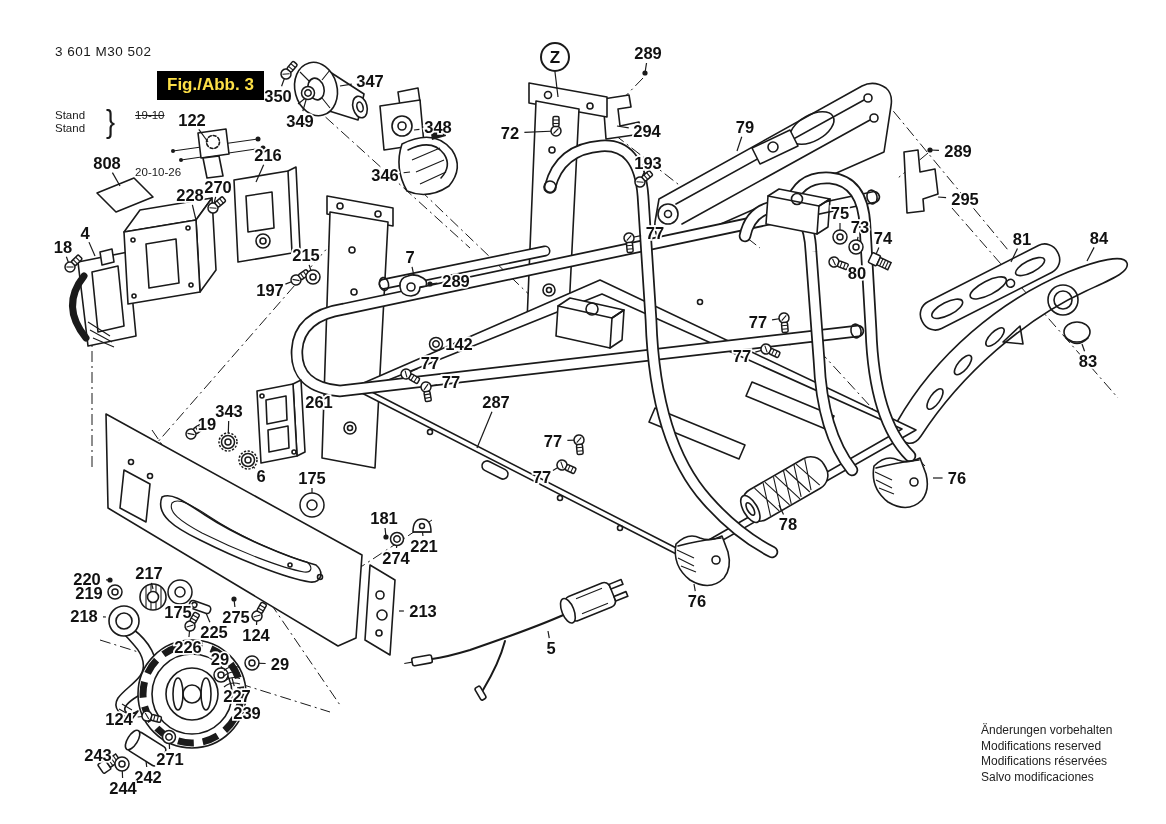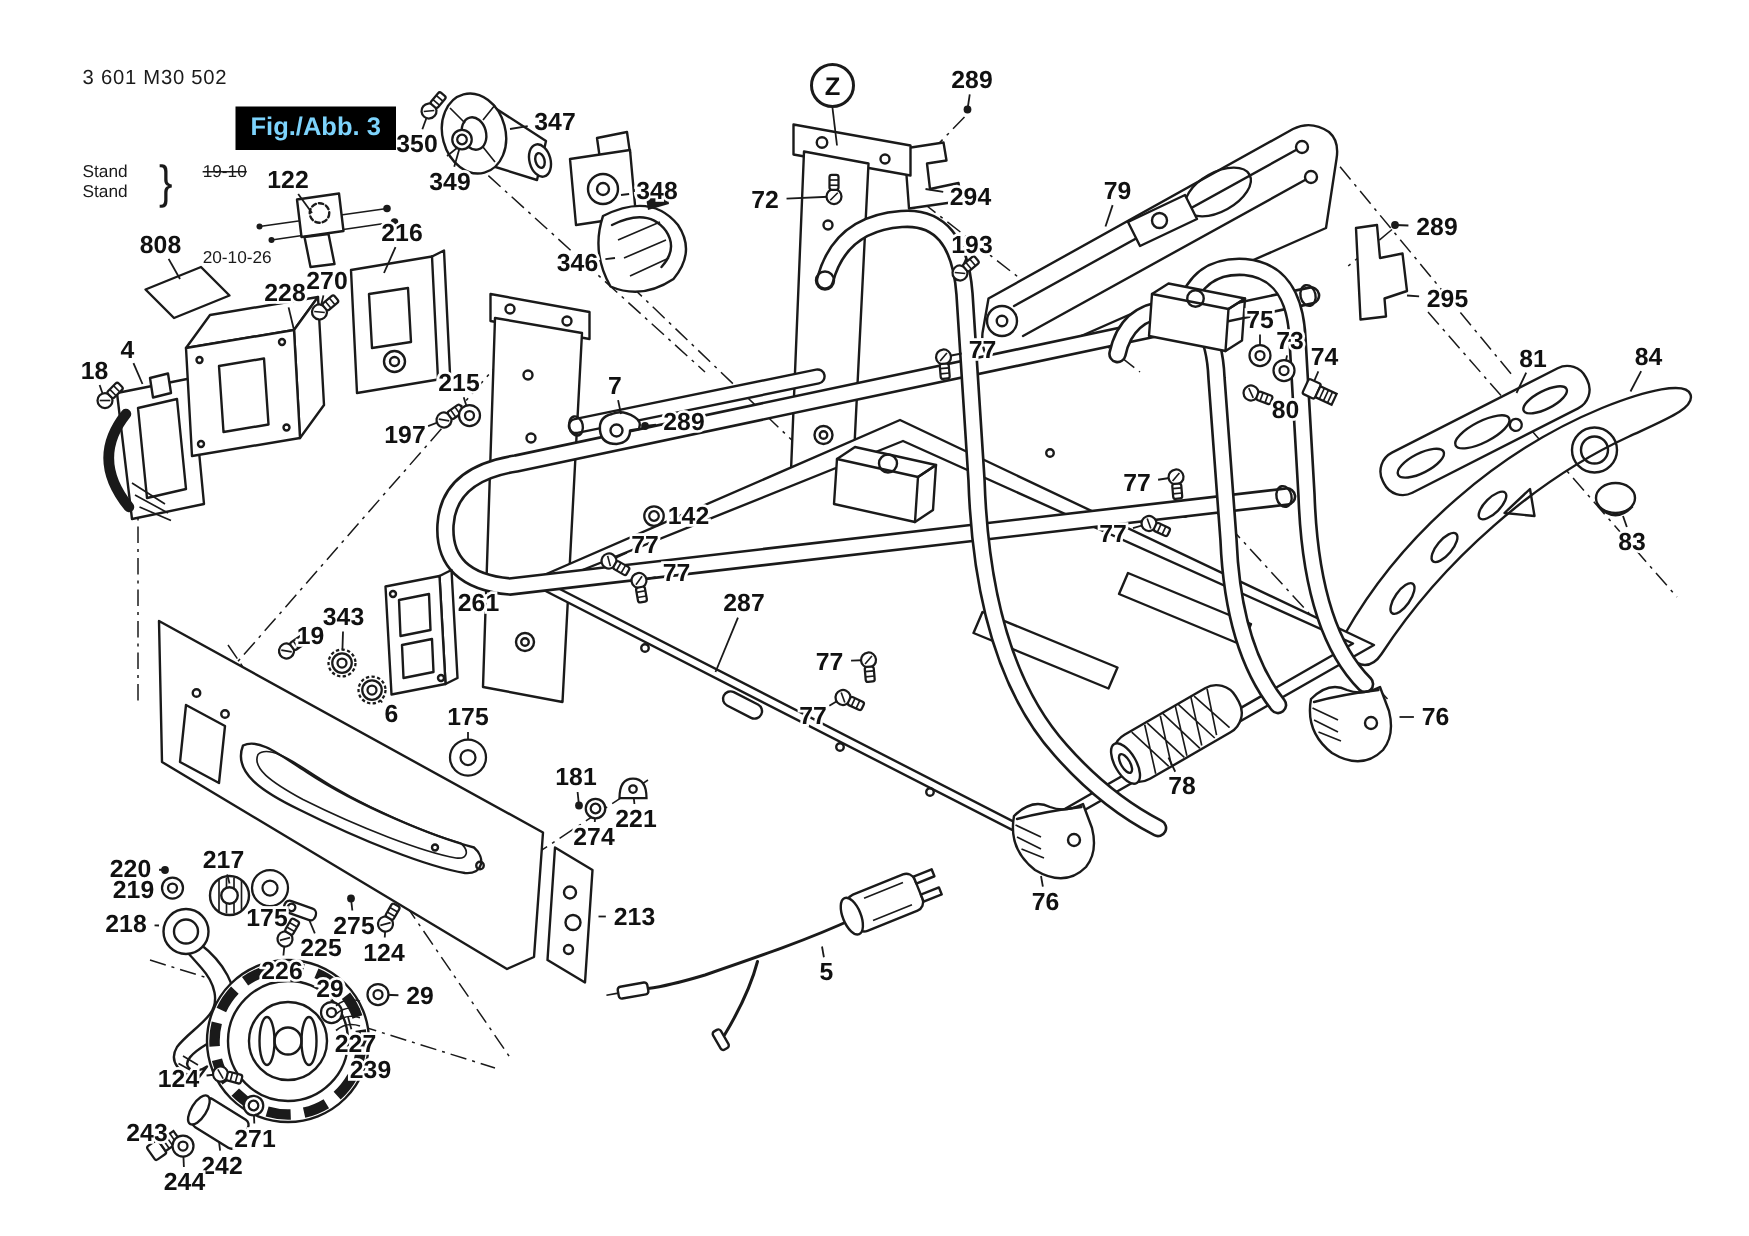--- a/index.html
+++ b/index.html
@@ -23,21 +23,21 @@
                  paint-order:stroke;stroke:#fff;stroke-width:3.5px;}
   .zmark{font:700 17px "Liberation Sans",sans-serif;fill:#111;}
   
   .hdr{position:absolute;left:55px;top:44px;}
   .pn{font-size:13.5px;letter-spacing:.5px;}
   .rev{display:flex;align-items:center;margin-top:6px;gap:17px;}
   .rev .lbls div{font-size:11.5px;line-height:13px;}
   .rev .brace{font-size:27px;font-weight:400;margin:0 3px 0 4px;transform:scaleY(1.15);}
   .rev .vals div{font-size:11.5px;line-height:13px;margin-top:44px;}
   .strike{text-decoration:line-through;}
-  .figbox{position:absolute;left:157px;top:71px;background:#000;color:#7dd3fc;
+  .figbox{position:absolute;left:157px;top:71px;background:#000;color:#fde047;
           font-size:17px;font-weight:700;padding:4px 10px 5px 10px;}
   .footer{position:absolute;left:981px;top:723px;font-size:12px;line-height:15.5px;color:#222;}
 </style>
 </head>
 <body>
 
 <div class="page">
 
   <svg viewBox="0 0 1166 824">
 
@@ -839,13 +839,19 @@
       </div>
       <div class="brace">}</div>
       <div class="vals">
         <div class="strike">19-10</div>
         <div>20-10-26</div>
       </div>
     </div>
   </div>
   <div class="figbox">Fig./Abb. 3</div>
 
+  <div class="footer">
+    <div>Änderungen vorbehalten</div>
+    <div>Modifications reserved</div>
+    <div>Modifications réservées</div>
+    <div>Salvo modificaciones</div>
+  </div>
 </div>
 
 </body></html>

